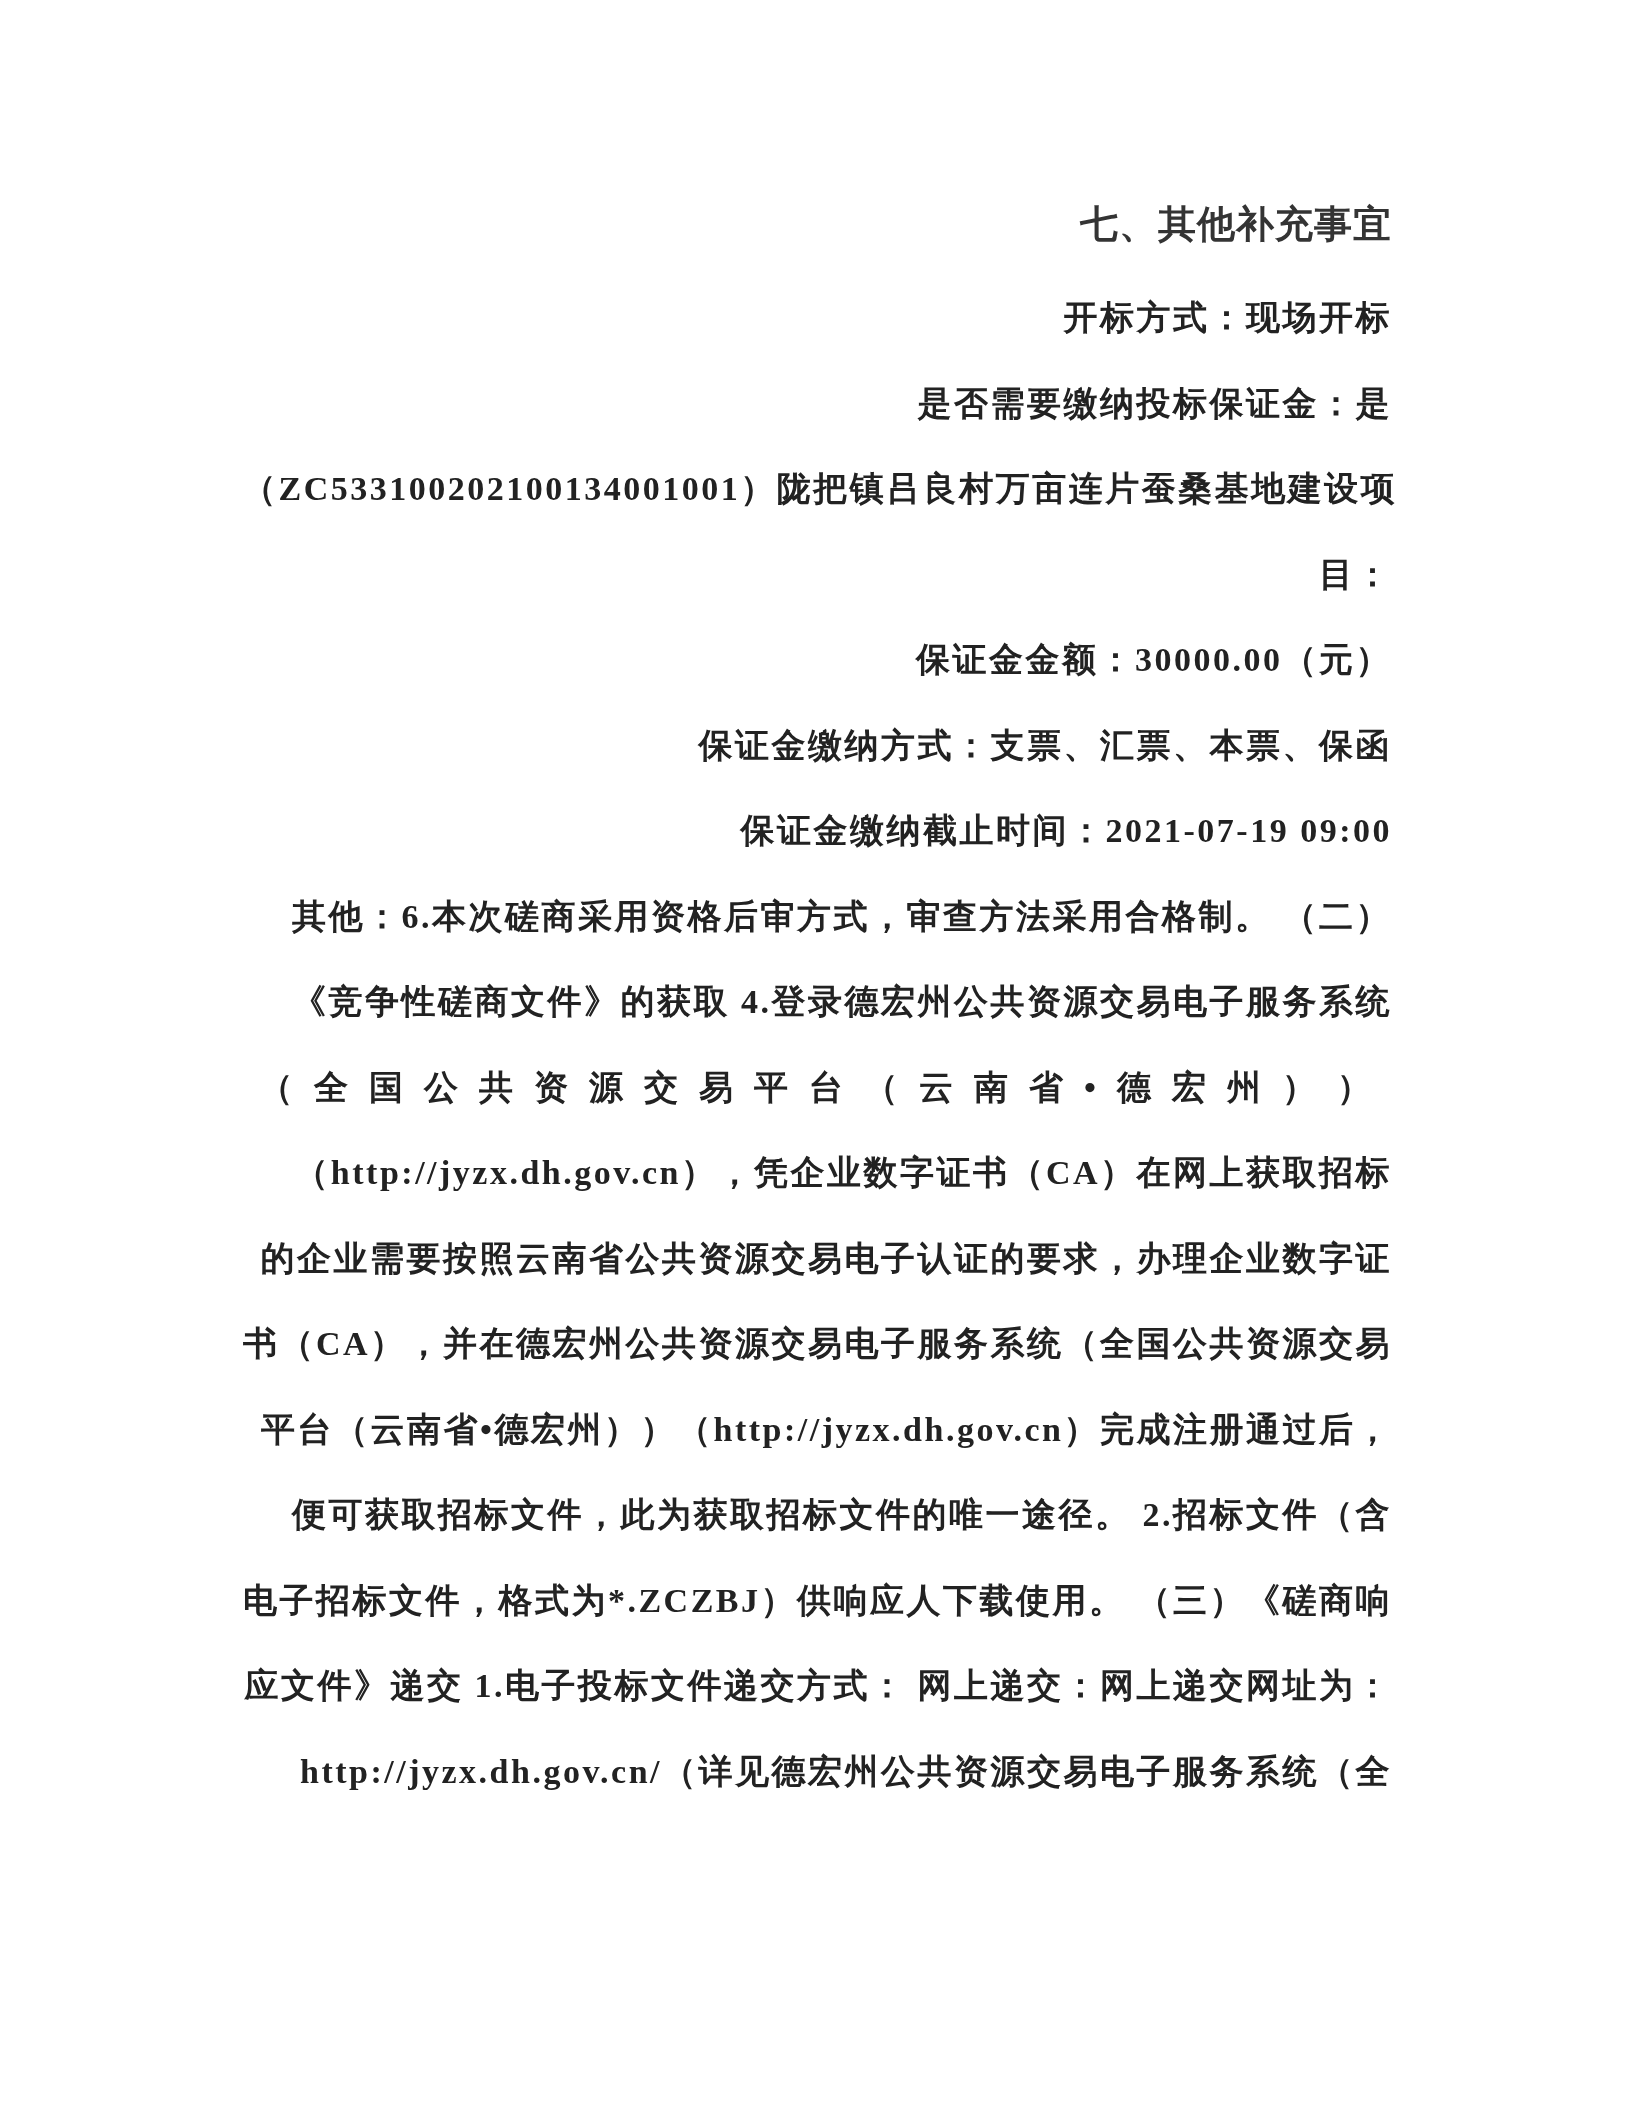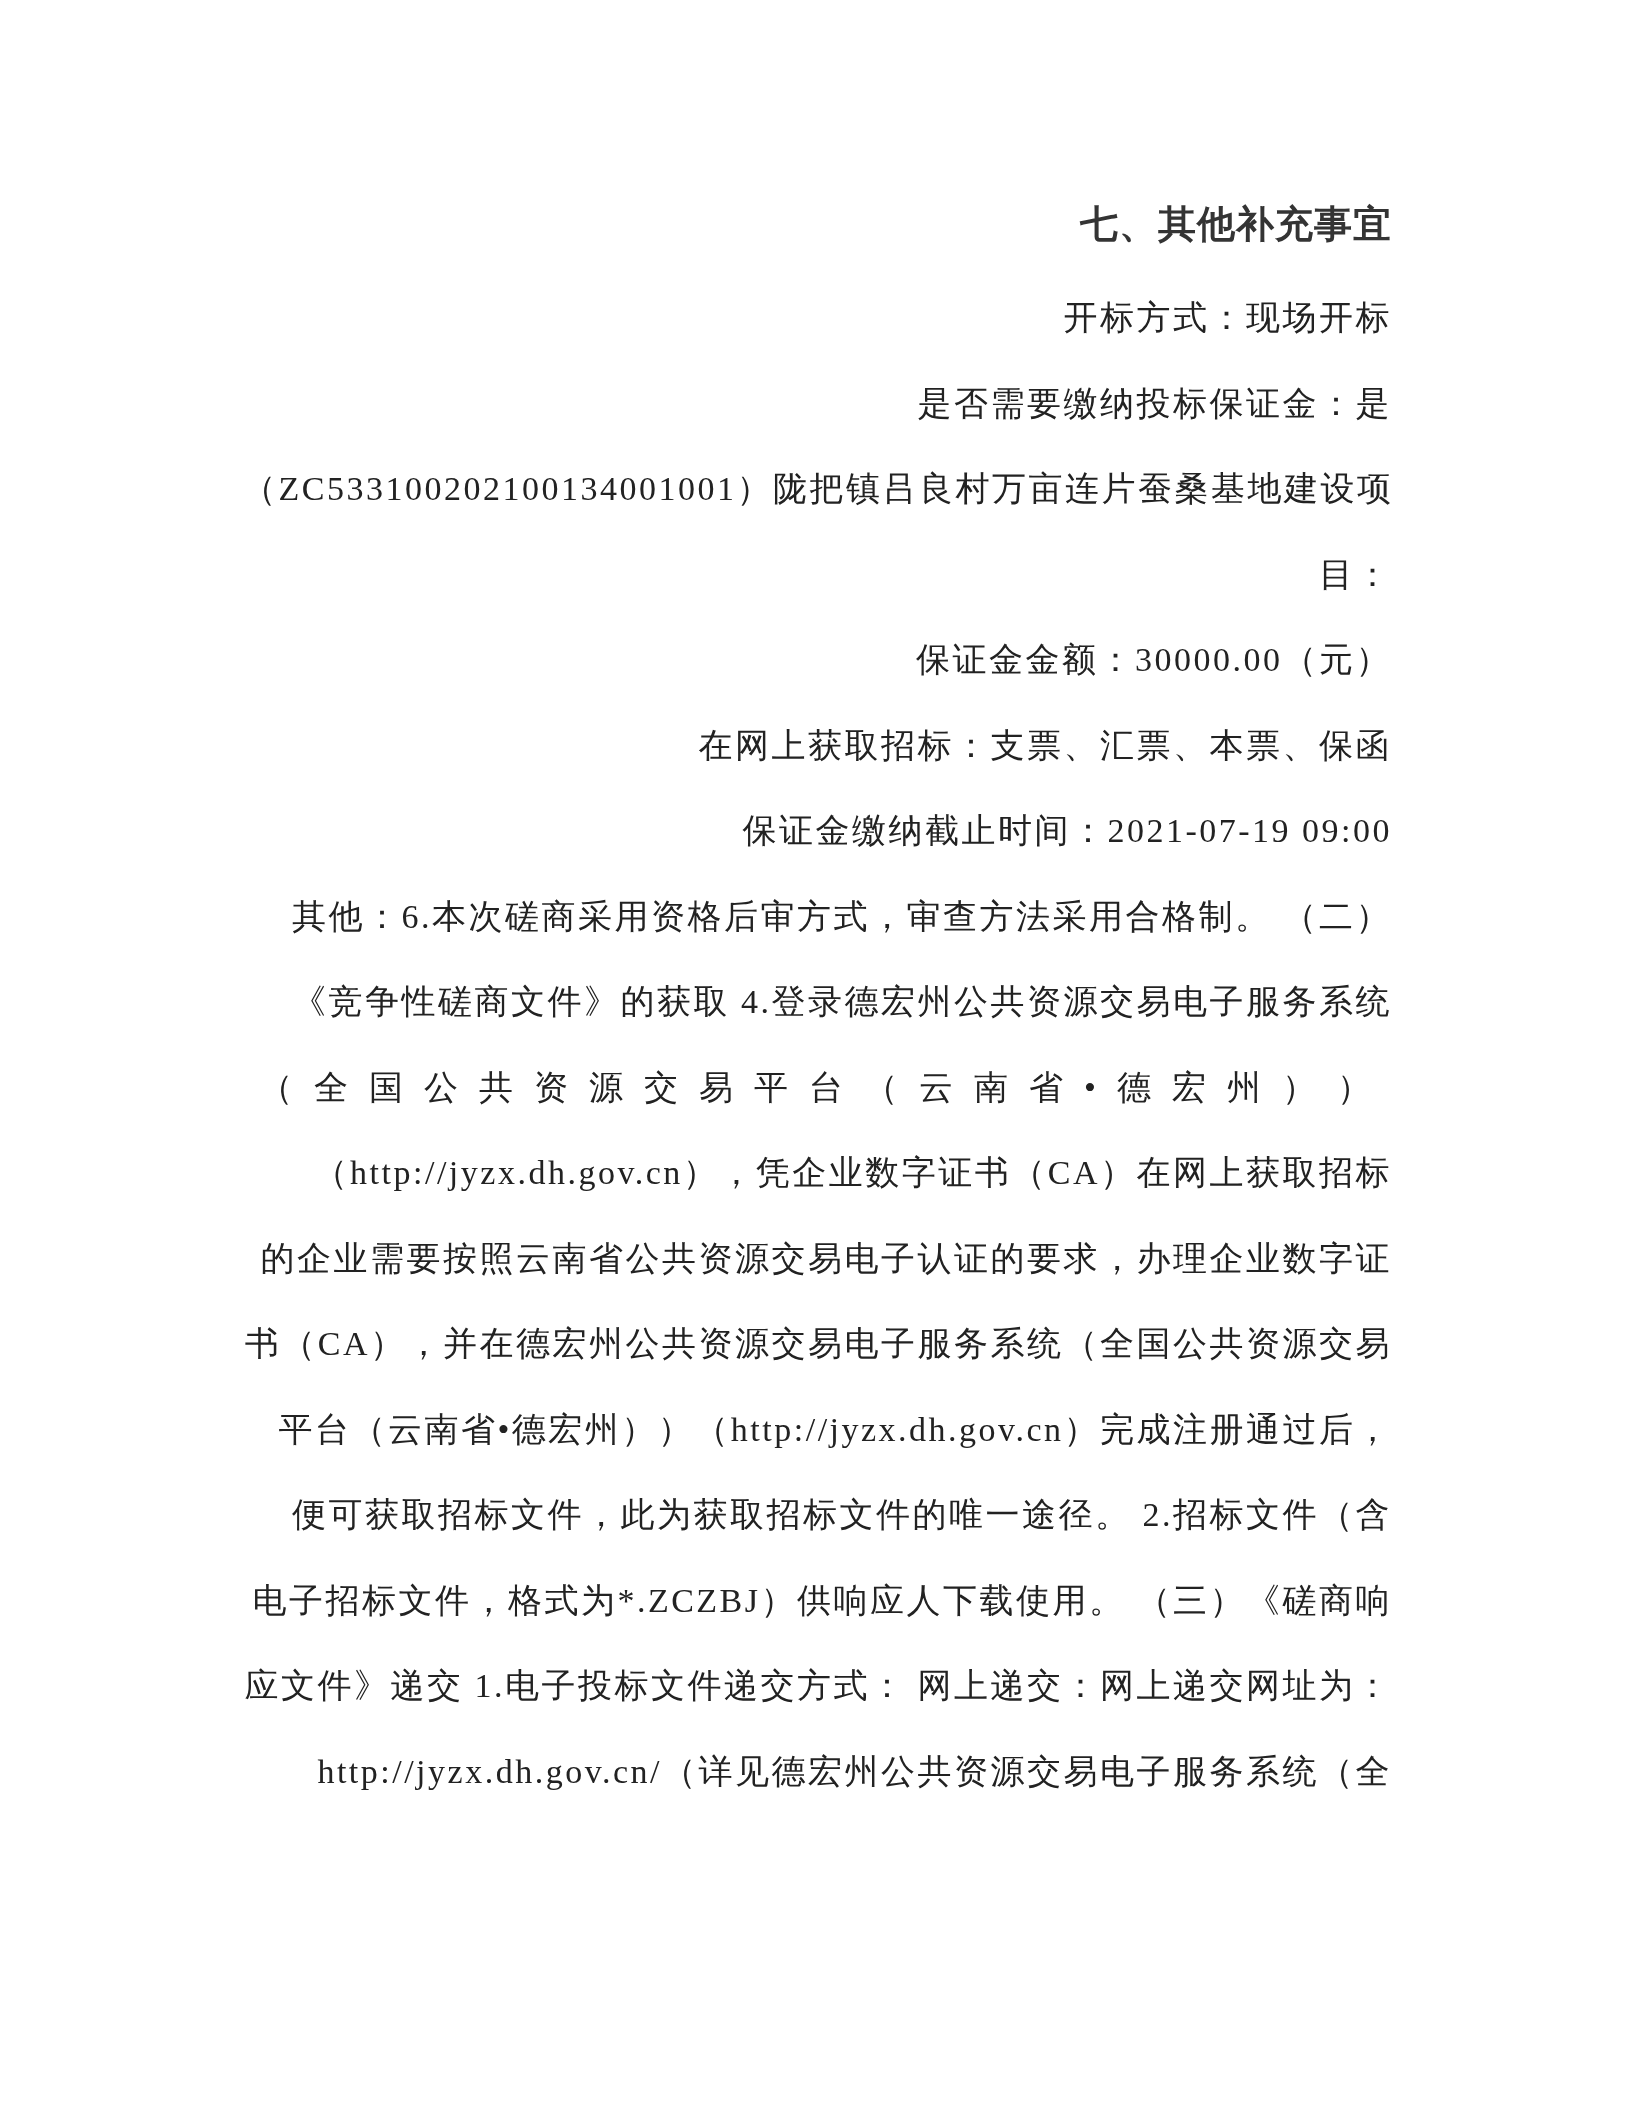--- a/index.html
+++ b/index.html
@@ -40,41 +40,42 @@
   .lines {
     margin-top: 23px;
   }
   .line {
     height: 85.5px;
     line-height: 85.5px;
     font-size: 34px;
     letter-spacing: 2.5px;
     white-space: nowrap;
     color: #222222;
+    font-weight: bold;
   }
   .line.indent {
     padding-left: 152px;
   }
   .line.spread {
     letter-spacing: 21px;
   }
 </style>
 </head>
 <body>
 
 <div class="page">
   <div class="content">
     <h1 class="heading">七、其他补充事宜</h1>
     <div class="lines">
         <div class="line">开标方式：现场开标</div>
         <div class="line">是否需要缴纳投标保证金：是</div>
         <div class="line">（ZC533100202100134001001）陇把镇吕良村万亩连片蚕桑基地建设项</div>
         <div class="line">目：</div>
         <div class="line indent">保证金金额：30000.00（元）</div>
-        <div class="line indent">在网上获取招标：支票、汇票、本票、保函</div>
+        <div class="line indent">保证金缴纳方式：支票、汇票、本票、保函</div>
         <div class="line indent">保证金缴纳截止时间：2021-07-19 09:00</div>
         <div class="line">其他：6.本次磋商采用资格后审方式，审查方法采用合格制。 （二）</div>
         <div class="line">《竞争性磋商文件》的获取 4.登录德宏州公共资源交易电子服务系统</div>
         <div class="line spread">（全国公共资源交易平台（云南省•德宏州））</div>
         <div class="line">（http://jyzx.dh.gov.cn），凭企业数字证书（CA）在网上获取招标</div>
         <div class="line">的企业需要按照云南省公共资源交易电子认证的要求，办理企业数字证</div>
         <div class="line">书（CA），并在德宏州公共资源交易电子服务系统（全国公共资源交易</div>
         <div class="line">平台（云南省•德宏州））（http://jyzx.dh.gov.cn）完成注册通过后，</div>
         <div class="line">便可获取招标文件，此为获取招标文件的唯一途径。 2.招标文件（含</div>
         <div class="line">电子招标文件，格式为*.ZCZBJ）供响应人下载使用。 （三）《磋商响</div>

